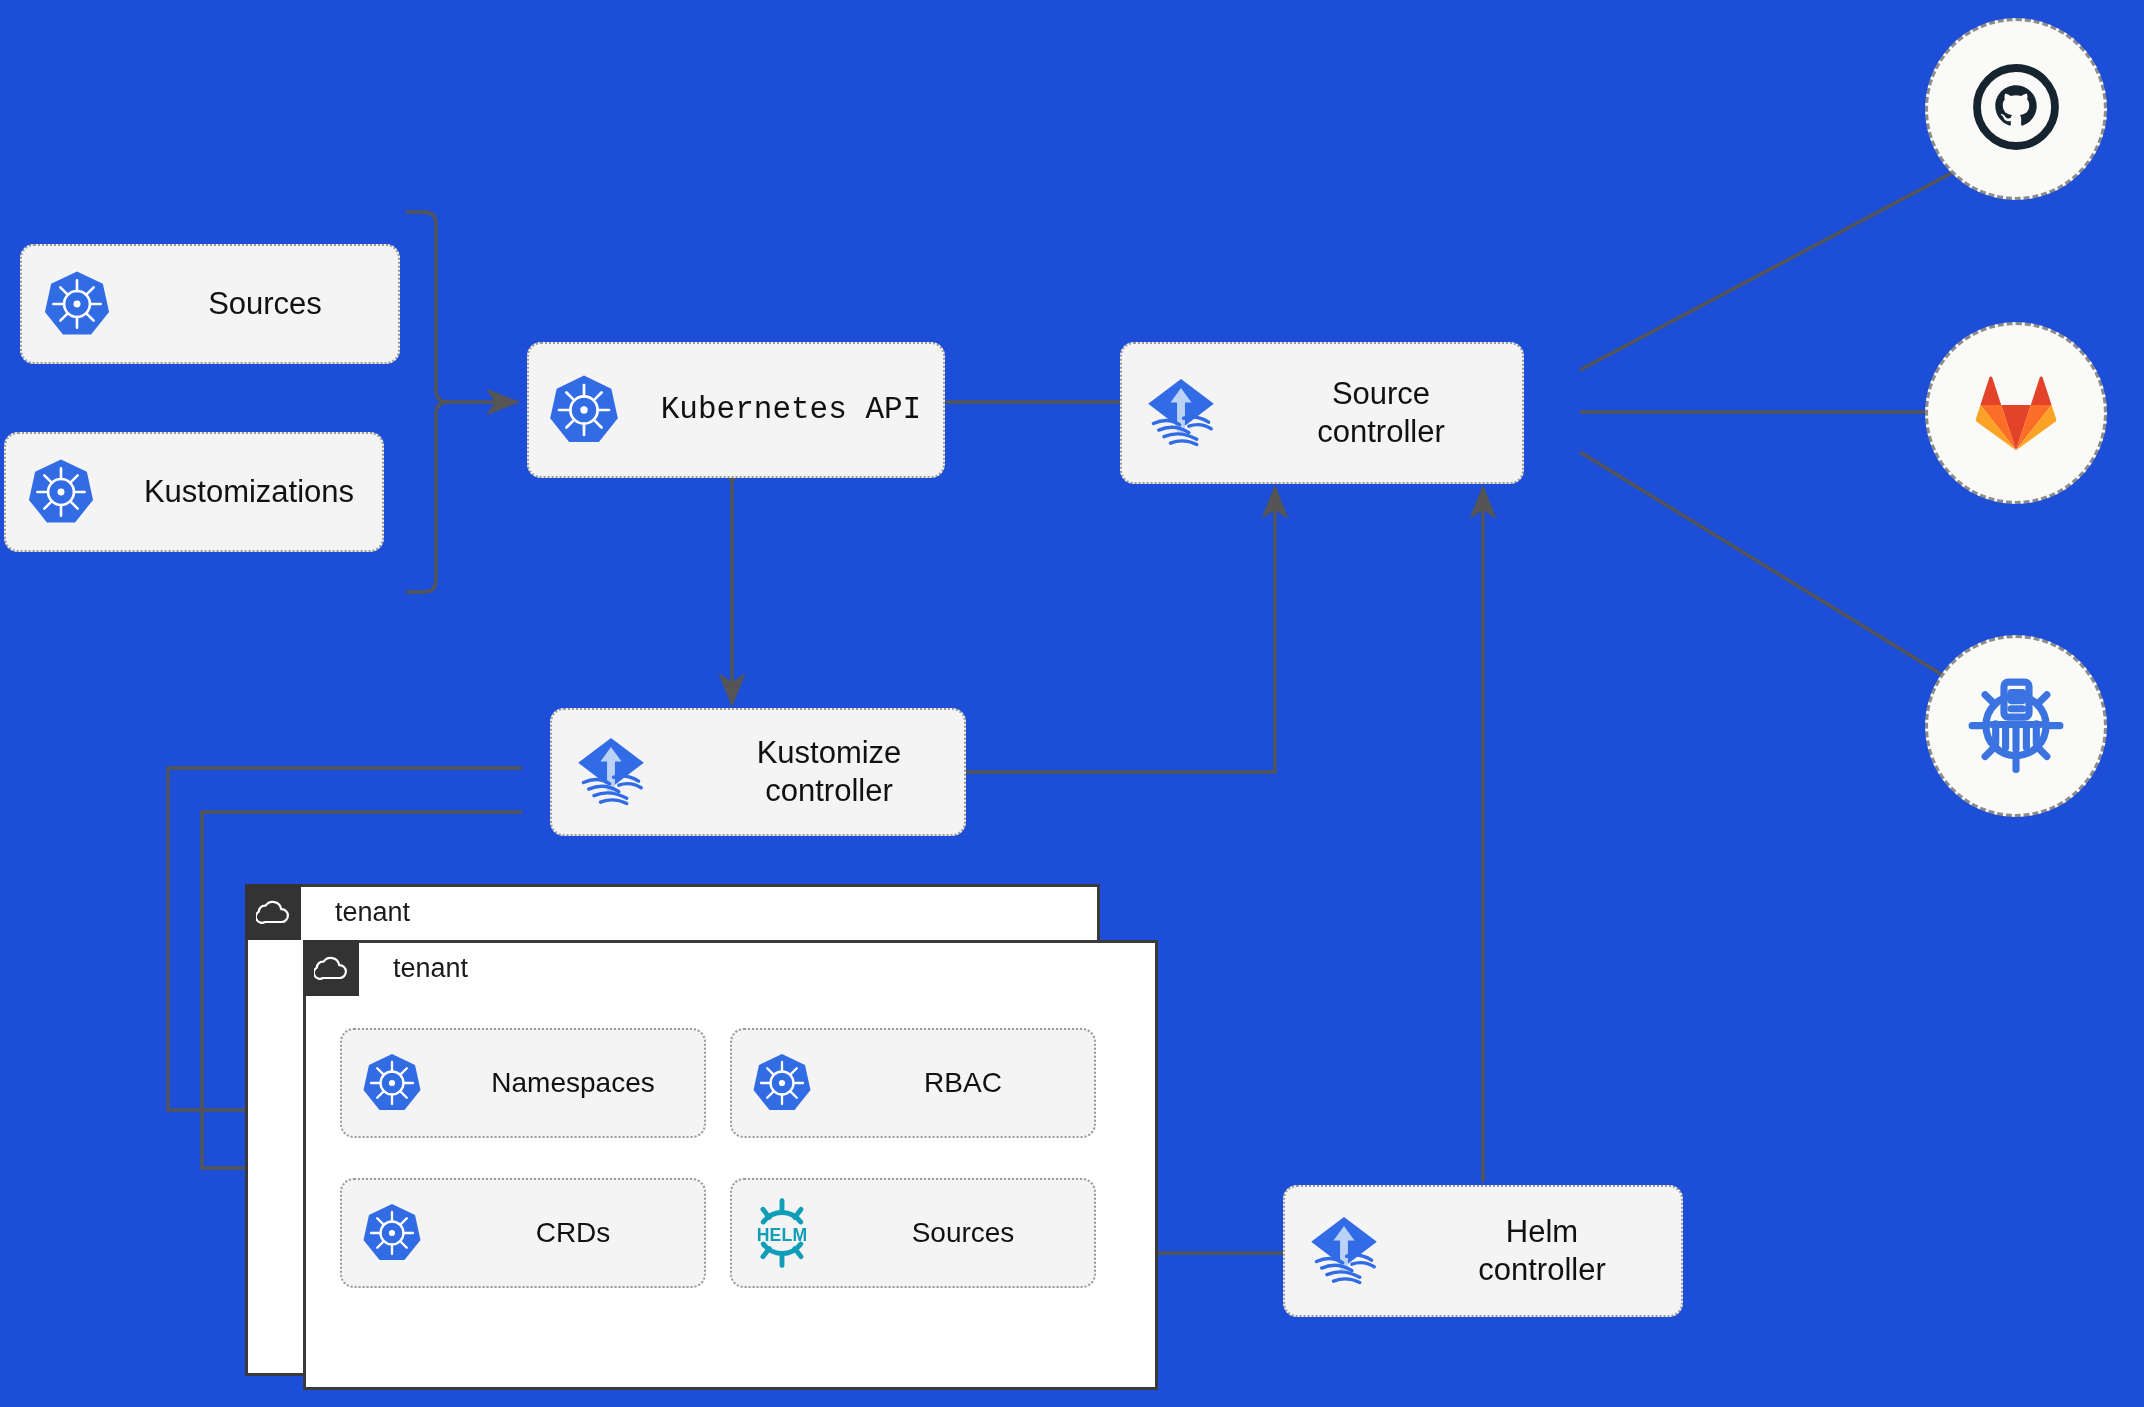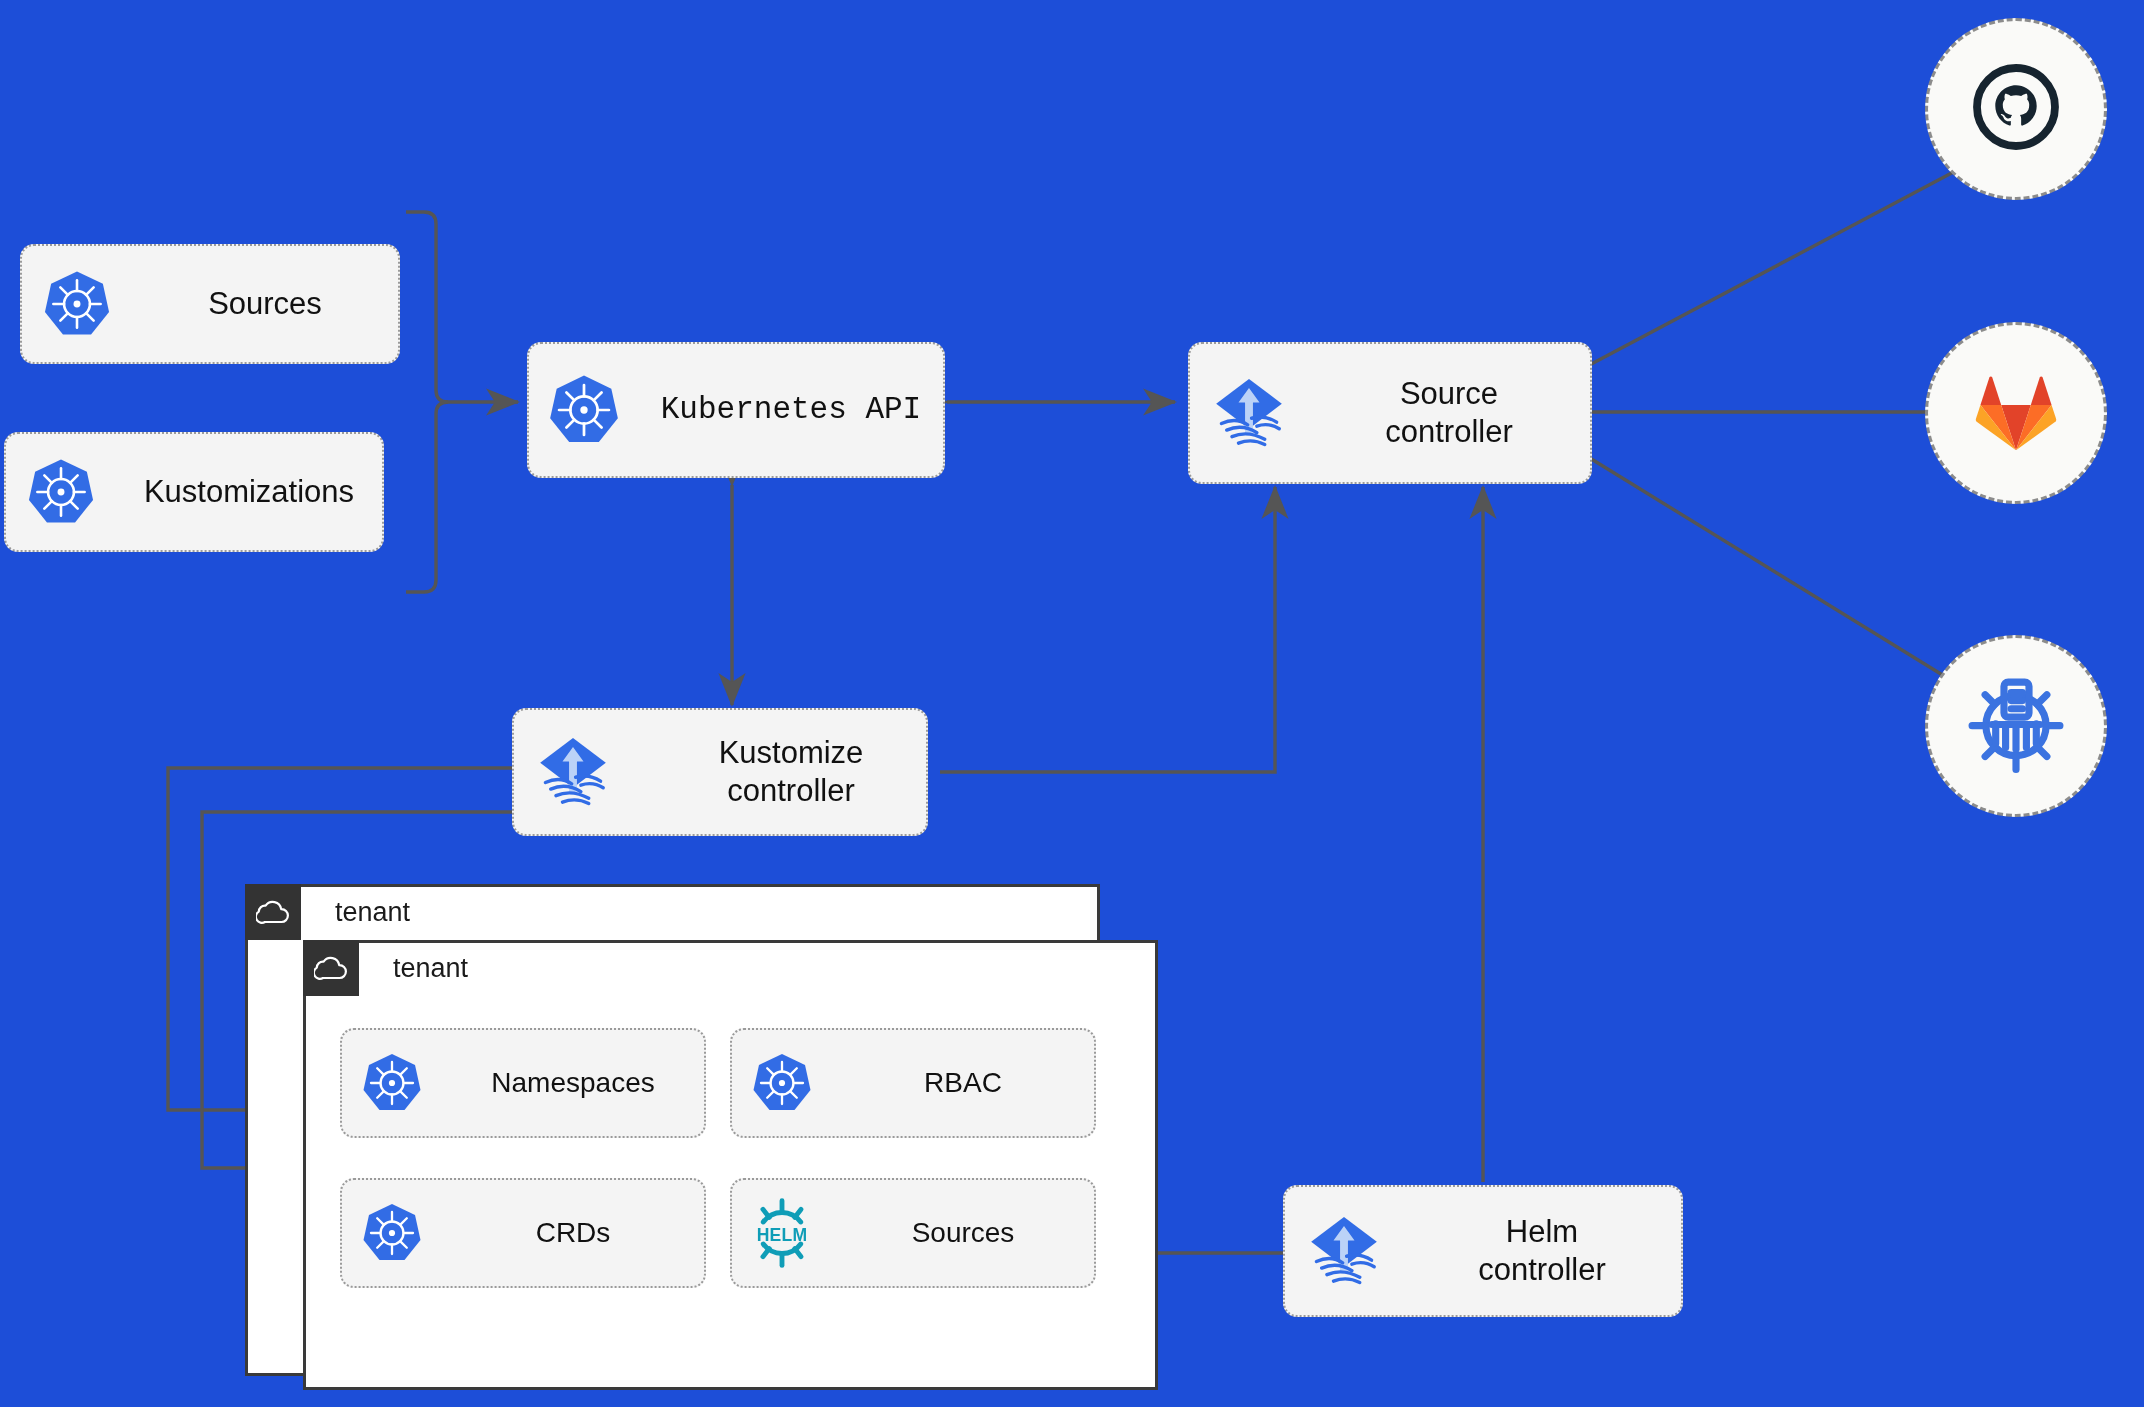--- a/index.html
+++ b/index.html
@@ -153,40 +153,40 @@
             <path d="M40.1 40.1 L46.8 46.8"></path>
           <path d="M46.8 17.2 L40.1 23.9"></path>
             <path d="M23.9 40.1 L17.2 46.8"></path>
         </g>
         <circle cx="32" cy="32" r="3.1" fill="#fff"></circle>
       </svg>
     </span>
     <span class="lbl f20">Kubernetes API</span>
   </div>
 
-  <div class="node" style="left:1188px;top:342px;width:404px;height:142px;">
+  <div class="node" style="left:1120px;top:342px;width:404px;height:142px;">
     <span class="ico" style="width:118px;">
       <svg width="84" height="84" viewBox="0 0 64 64">
         <path d="M32 6 L57 25 L32 44 L7 25 Z" fill="#316CE6"></path>
         <path d="M32 13 L40 24 L35 24 L35 47 L29 47 L29 24 L24 24 Z" fill="#BBD2F7"></path>
         <g stroke="#316CE6" stroke-width="2.6" fill="none" stroke-linecap="round">
           <path d="M11 40 Q22 35 31 41"></path>
           <path d="M15 45 Q27 40 38 47"></path>
           <path d="M19 50 Q31 45 44 52"></path>
           <path d="M24 55 Q34 51 44 56"></path>
           <path d="M34 36 Q44 33 53 39"></path>
           <path d="M38 42 Q47 39 55 44"></path>
         </g>
       </svg>
     </span>
     <span class="lbl f20">Source
 controller</span>
   </div>
 
-  <div class="node" style="left:512px;top:708px;width:416px;height:128px;gap:24px;">
+  <div class="node" style="left:550px;top:708px;width:416px;height:128px;gap:24px;">
     <span class="ico" style="width:118px;">
       <svg width="84" height="84" viewBox="0 0 64 64">
         <path d="M32 6 L57 25 L32 44 L7 25 Z" fill="#316CE6"></path>
         <path d="M32 13 L40 24 L35 24 L35 47 L29 47 L29 24 L24 24 Z" fill="#BBD2F7"></path>
         <g stroke="#316CE6" stroke-width="2.6" fill="none" stroke-linecap="round">
           <path d="M11 40 Q22 35 31 41"></path>
           <path d="M15 45 Q27 40 38 47"></path>
           <path d="M19 50 Q31 45 44 52"></path>
           <path d="M24 55 Q34 51 44 56"></path>
           <path d="M34 36 Q44 33 53 39"></path>

